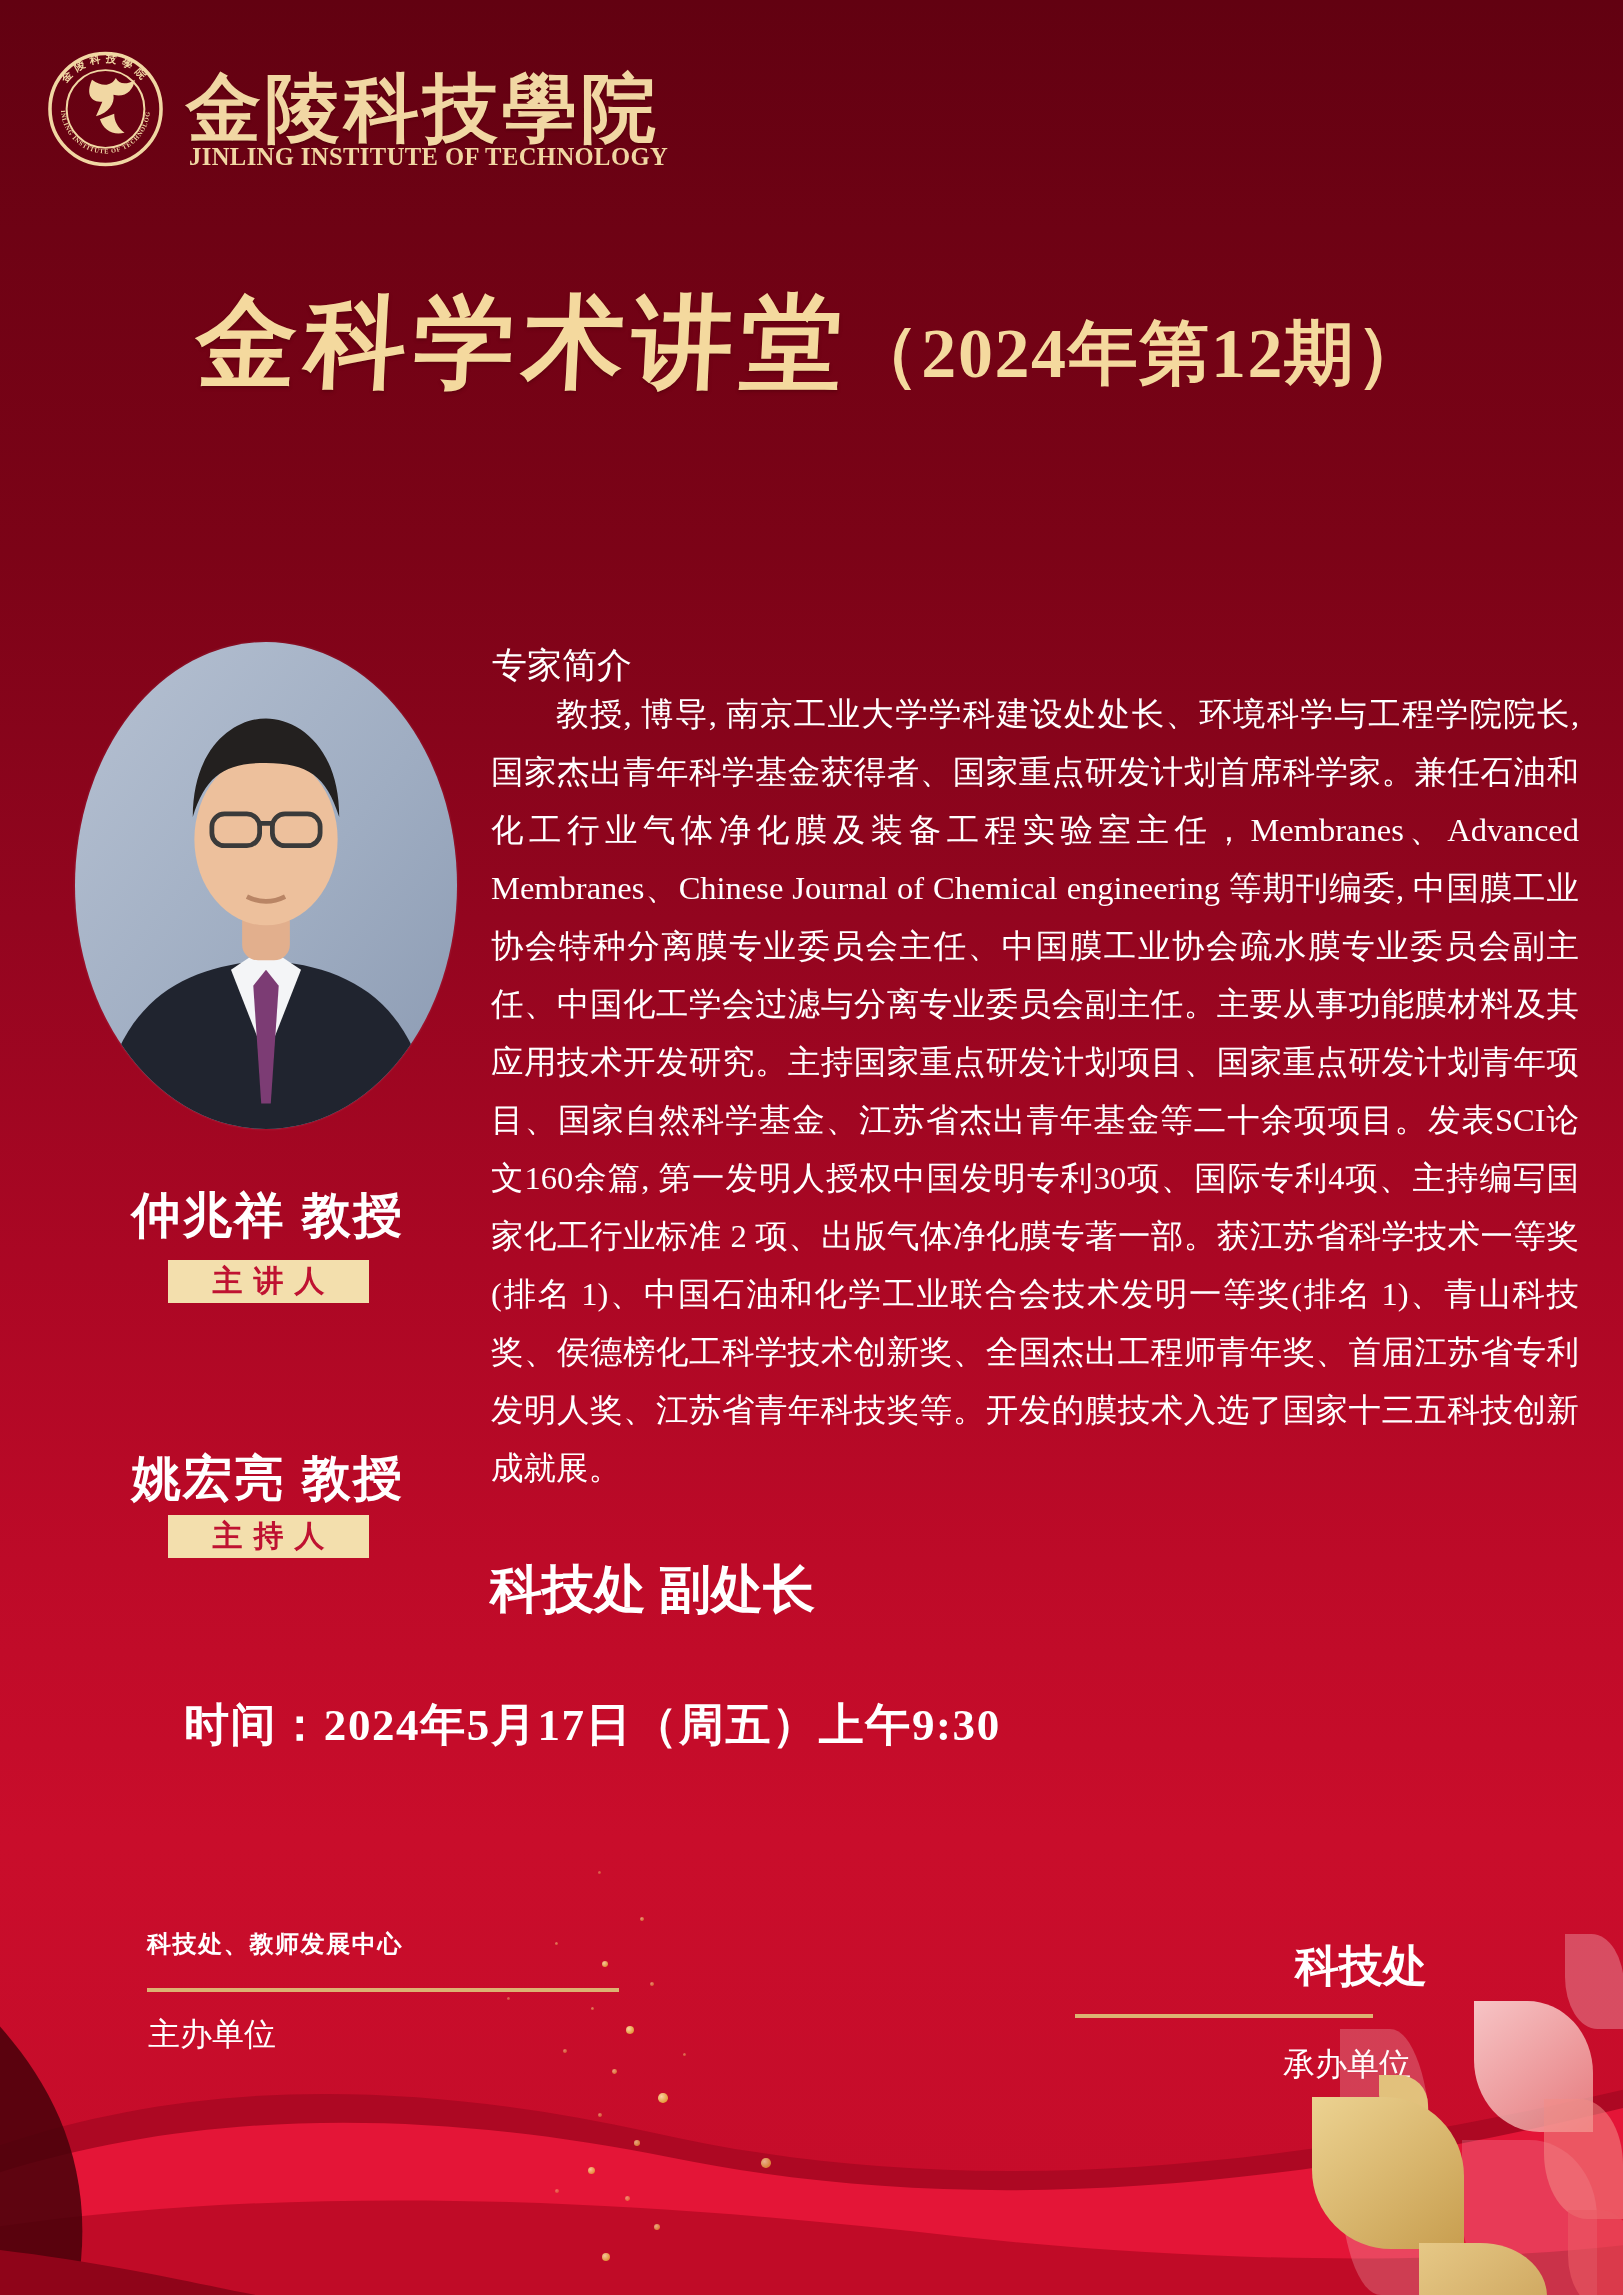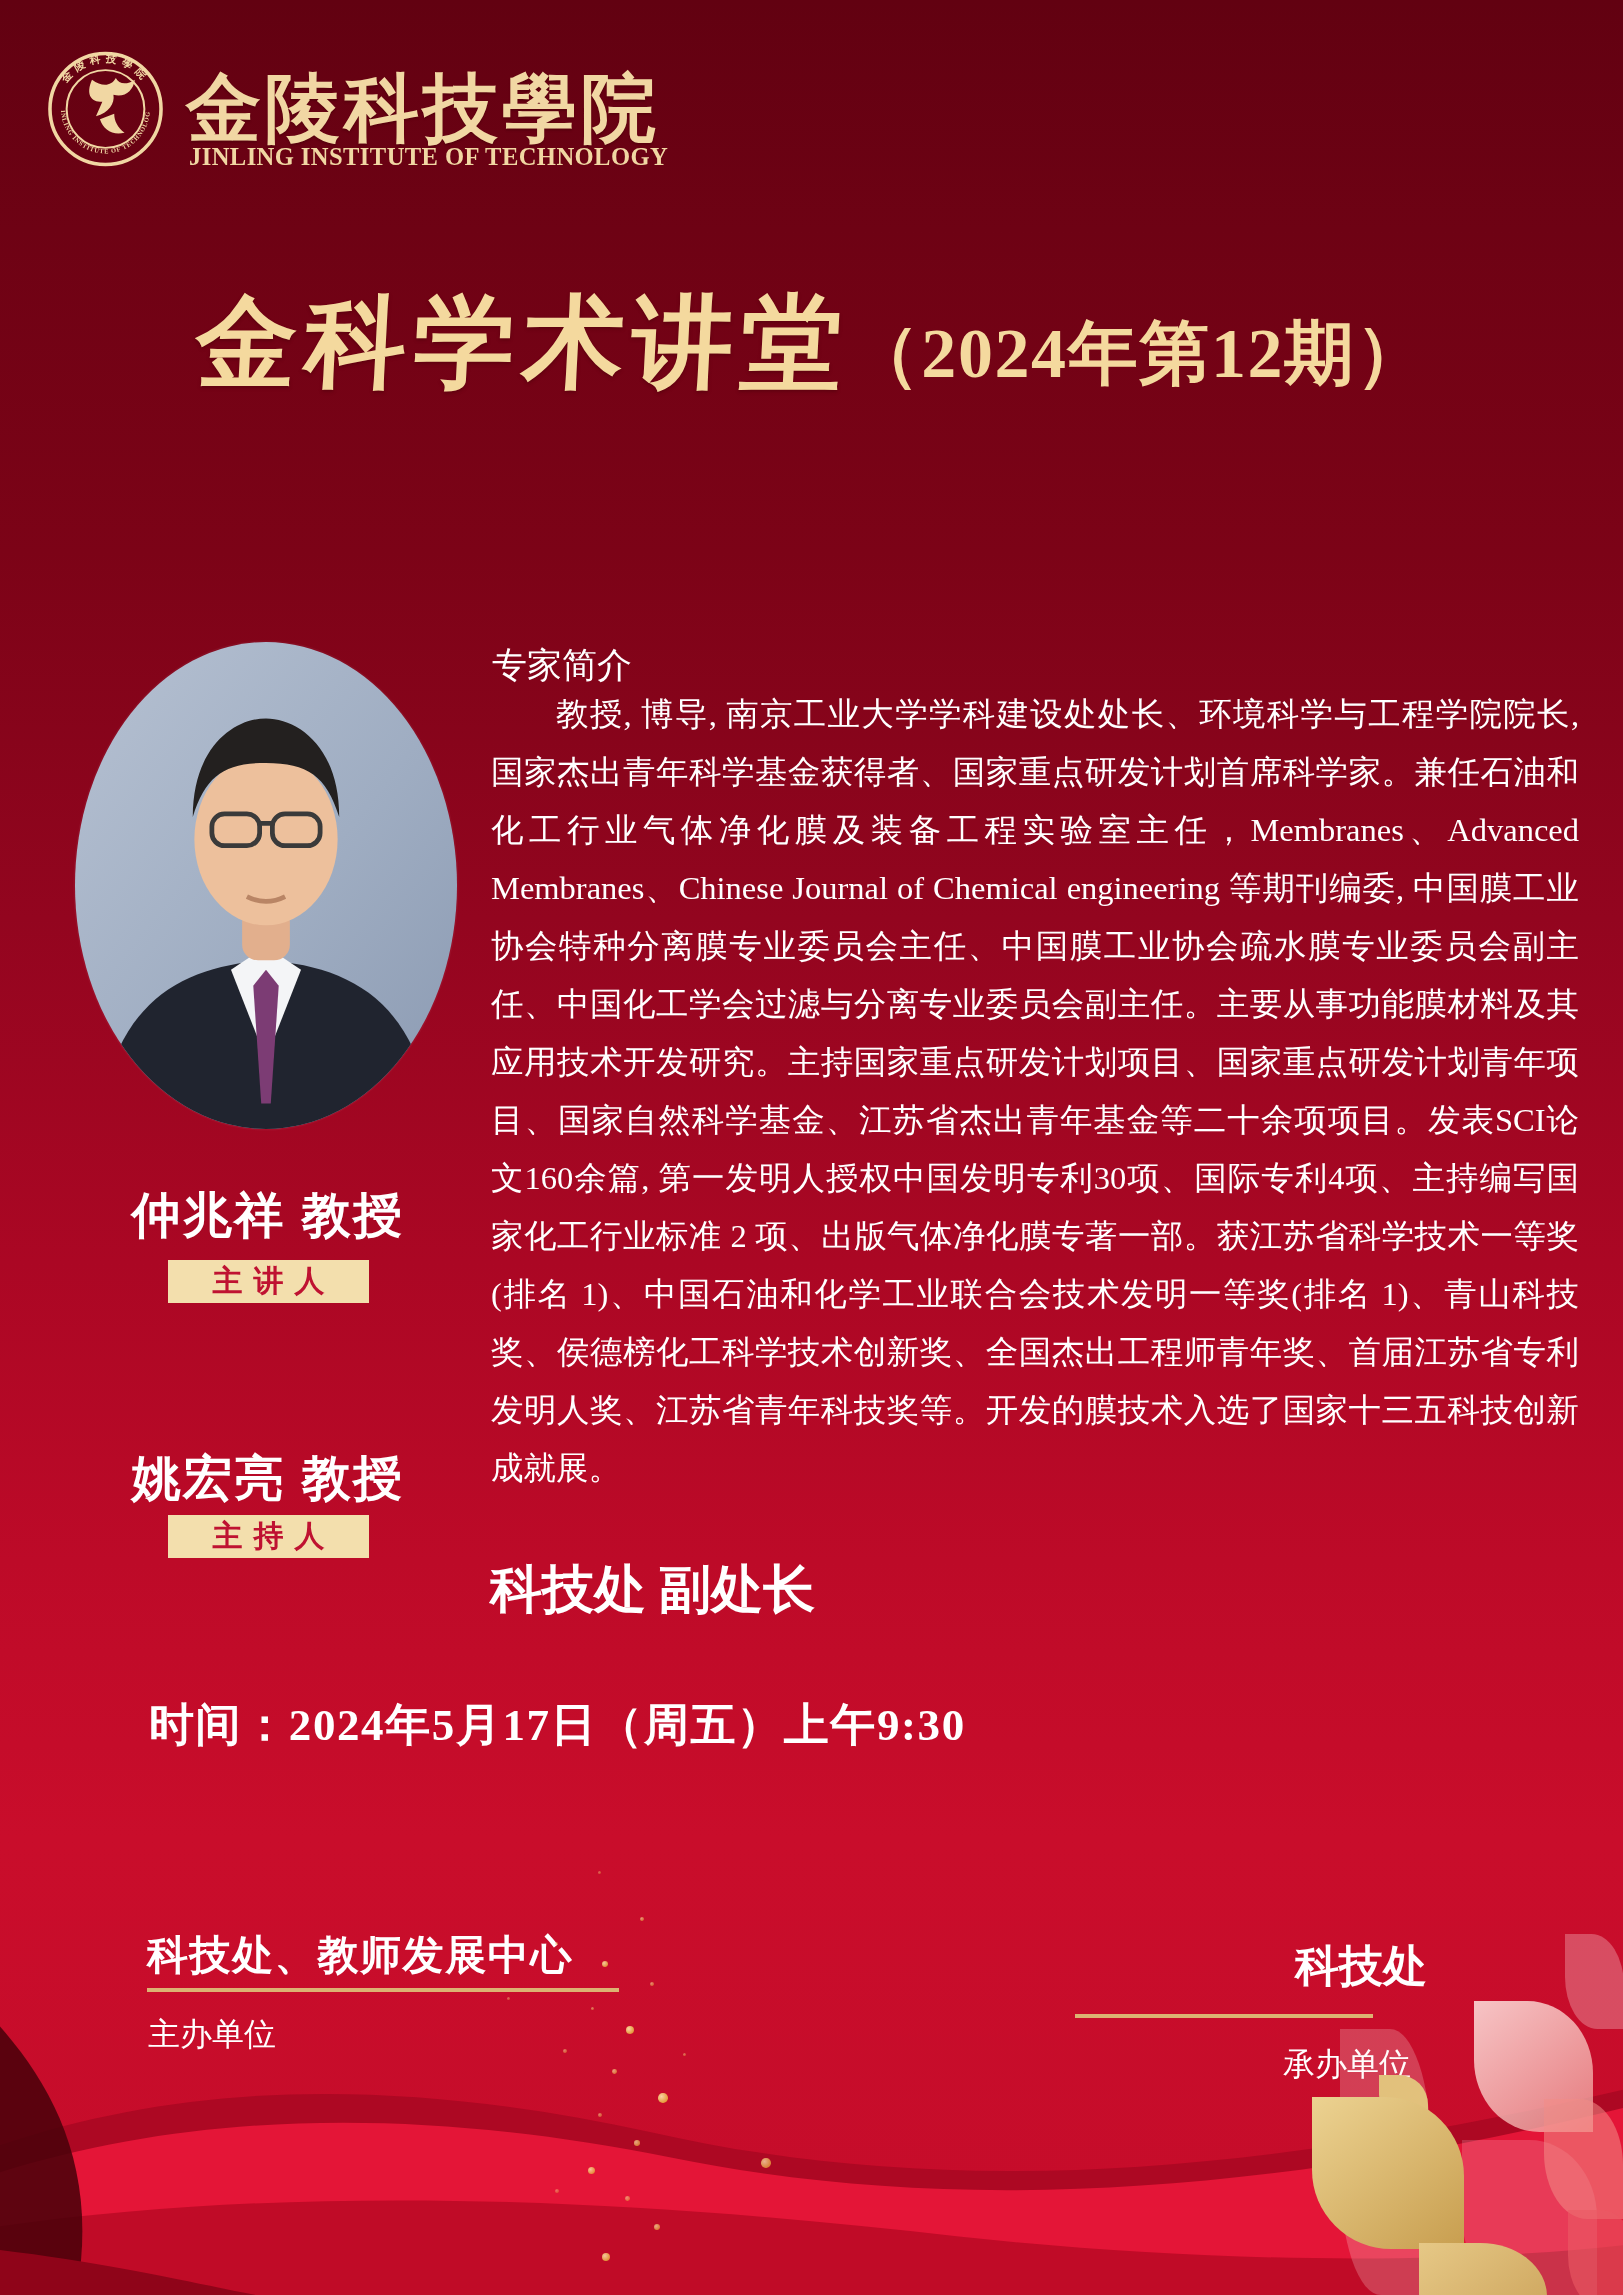--- a/index.html
+++ b/index.html
@@ -36,24 +36,24 @@
   .speaker-name{top:1183px;}
   .host-name{top:1446px;}
   .role-badge{left:168px;width:201px;height:43px;background:#f3dfad;color:#bf1231;
     font-size:30px;font-weight:700;letter-spacing:11px;text-indent:11px;
     display:flex;align-items:center;justify-content:center;}
   .speaker-badge{top:1260px;}
   .host-badge{top:1515px;}
   .presenter-pos{left:490px;top:1555px;font-size:52px;font-weight:700;}
   
   .sched{left:149px;font-size:45px;font-weight:700;letter-spacing:1.6px;}
-  .sched-time{top:1695px;}
+  .sched-time{top:1695px;margin-left:35px;}
   .sched-venue{top:1791px;}
   
-  .org-name{left:147px;top:1928px;font-size:41px;font-weight:700;
+  .org-name{left:147px;top:1928px;font-size:24px;font-weight:700;
     font-family:Liberation Mono, monospace;letter-spacing:1.6px;}
   .org-line{left:147px;top:1988px;width:472px;height:4px;background:#dcb372;}
   .org-label{left:148px;top:2013px;font-size:32px;}
   .und-name{left:1189px;top:1937px;width:238px;text-align:right;font-size:44px;font-weight:700;}
   .und-line{left:1075px;top:2014px;width:298px;height:4px;background:#dcb372;}
   .und-label{left:1244px;top:2043px;font-size:32px;margin-left:39px;}
   
   .waves{left:0;top:1963px;width:1623px;height:333px;}
   .leaf{position:absolute;}
   .sparkles{left:0;top:0;width:1623px;height:2295px;pointer-events:none;}

